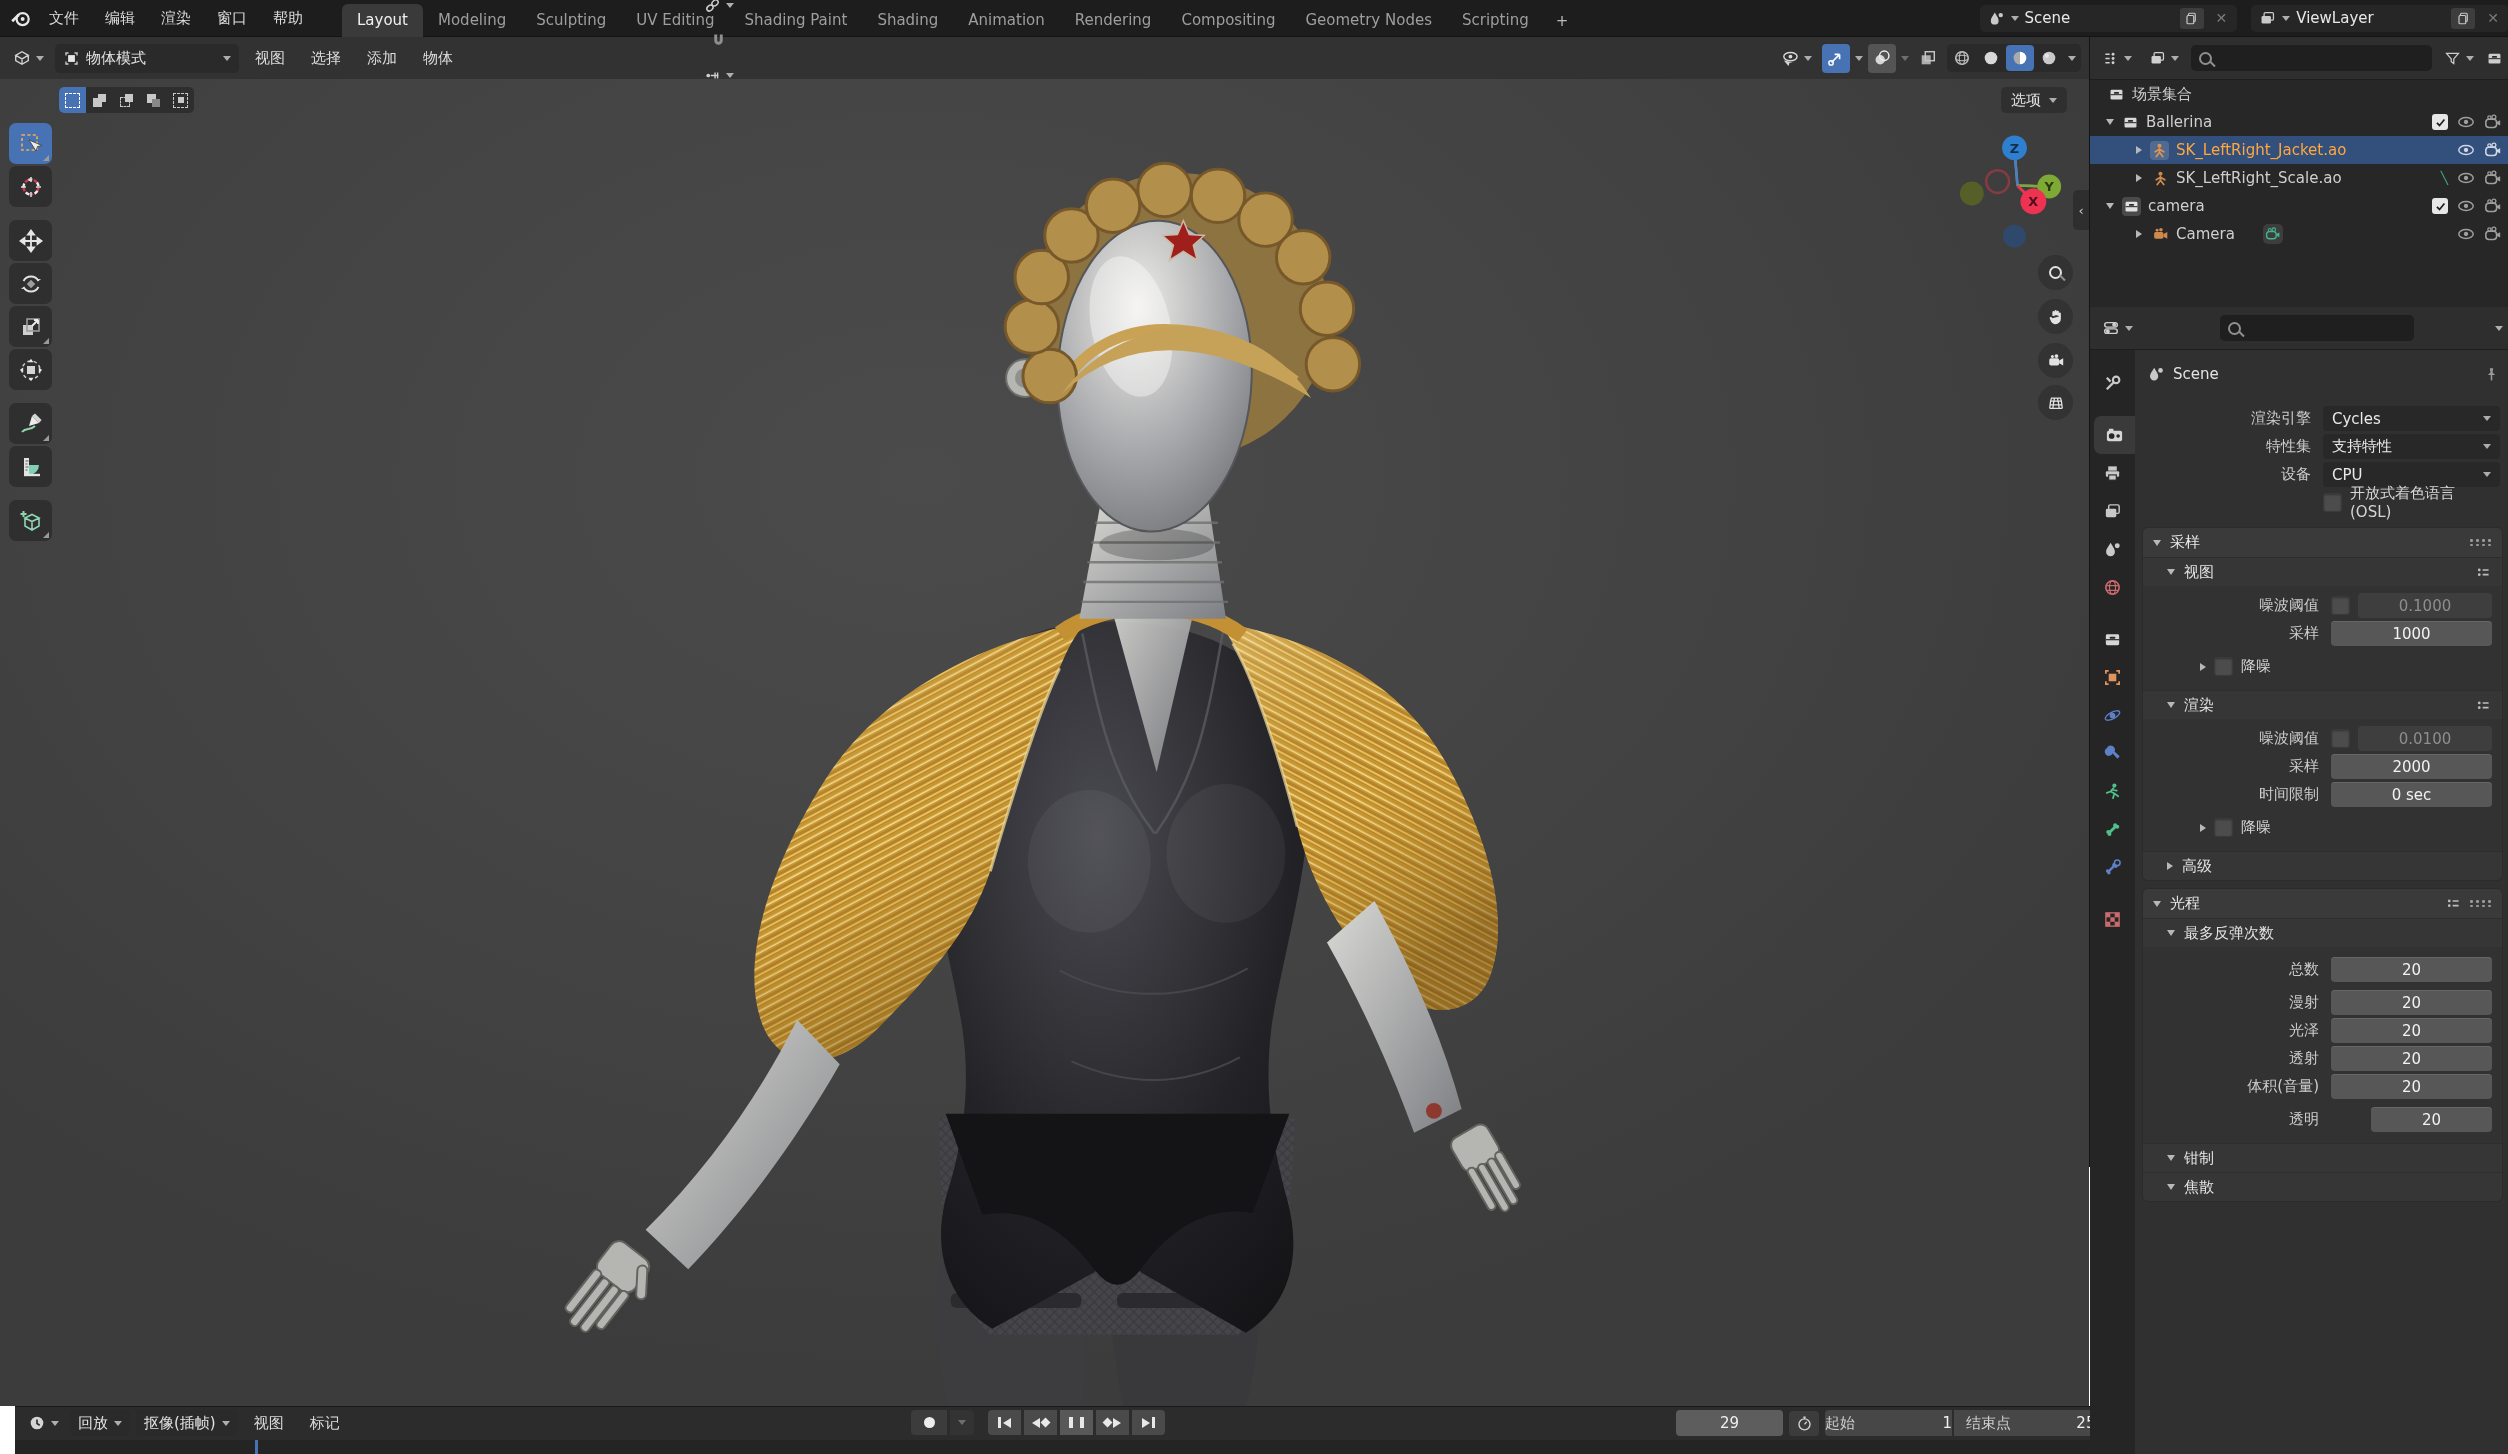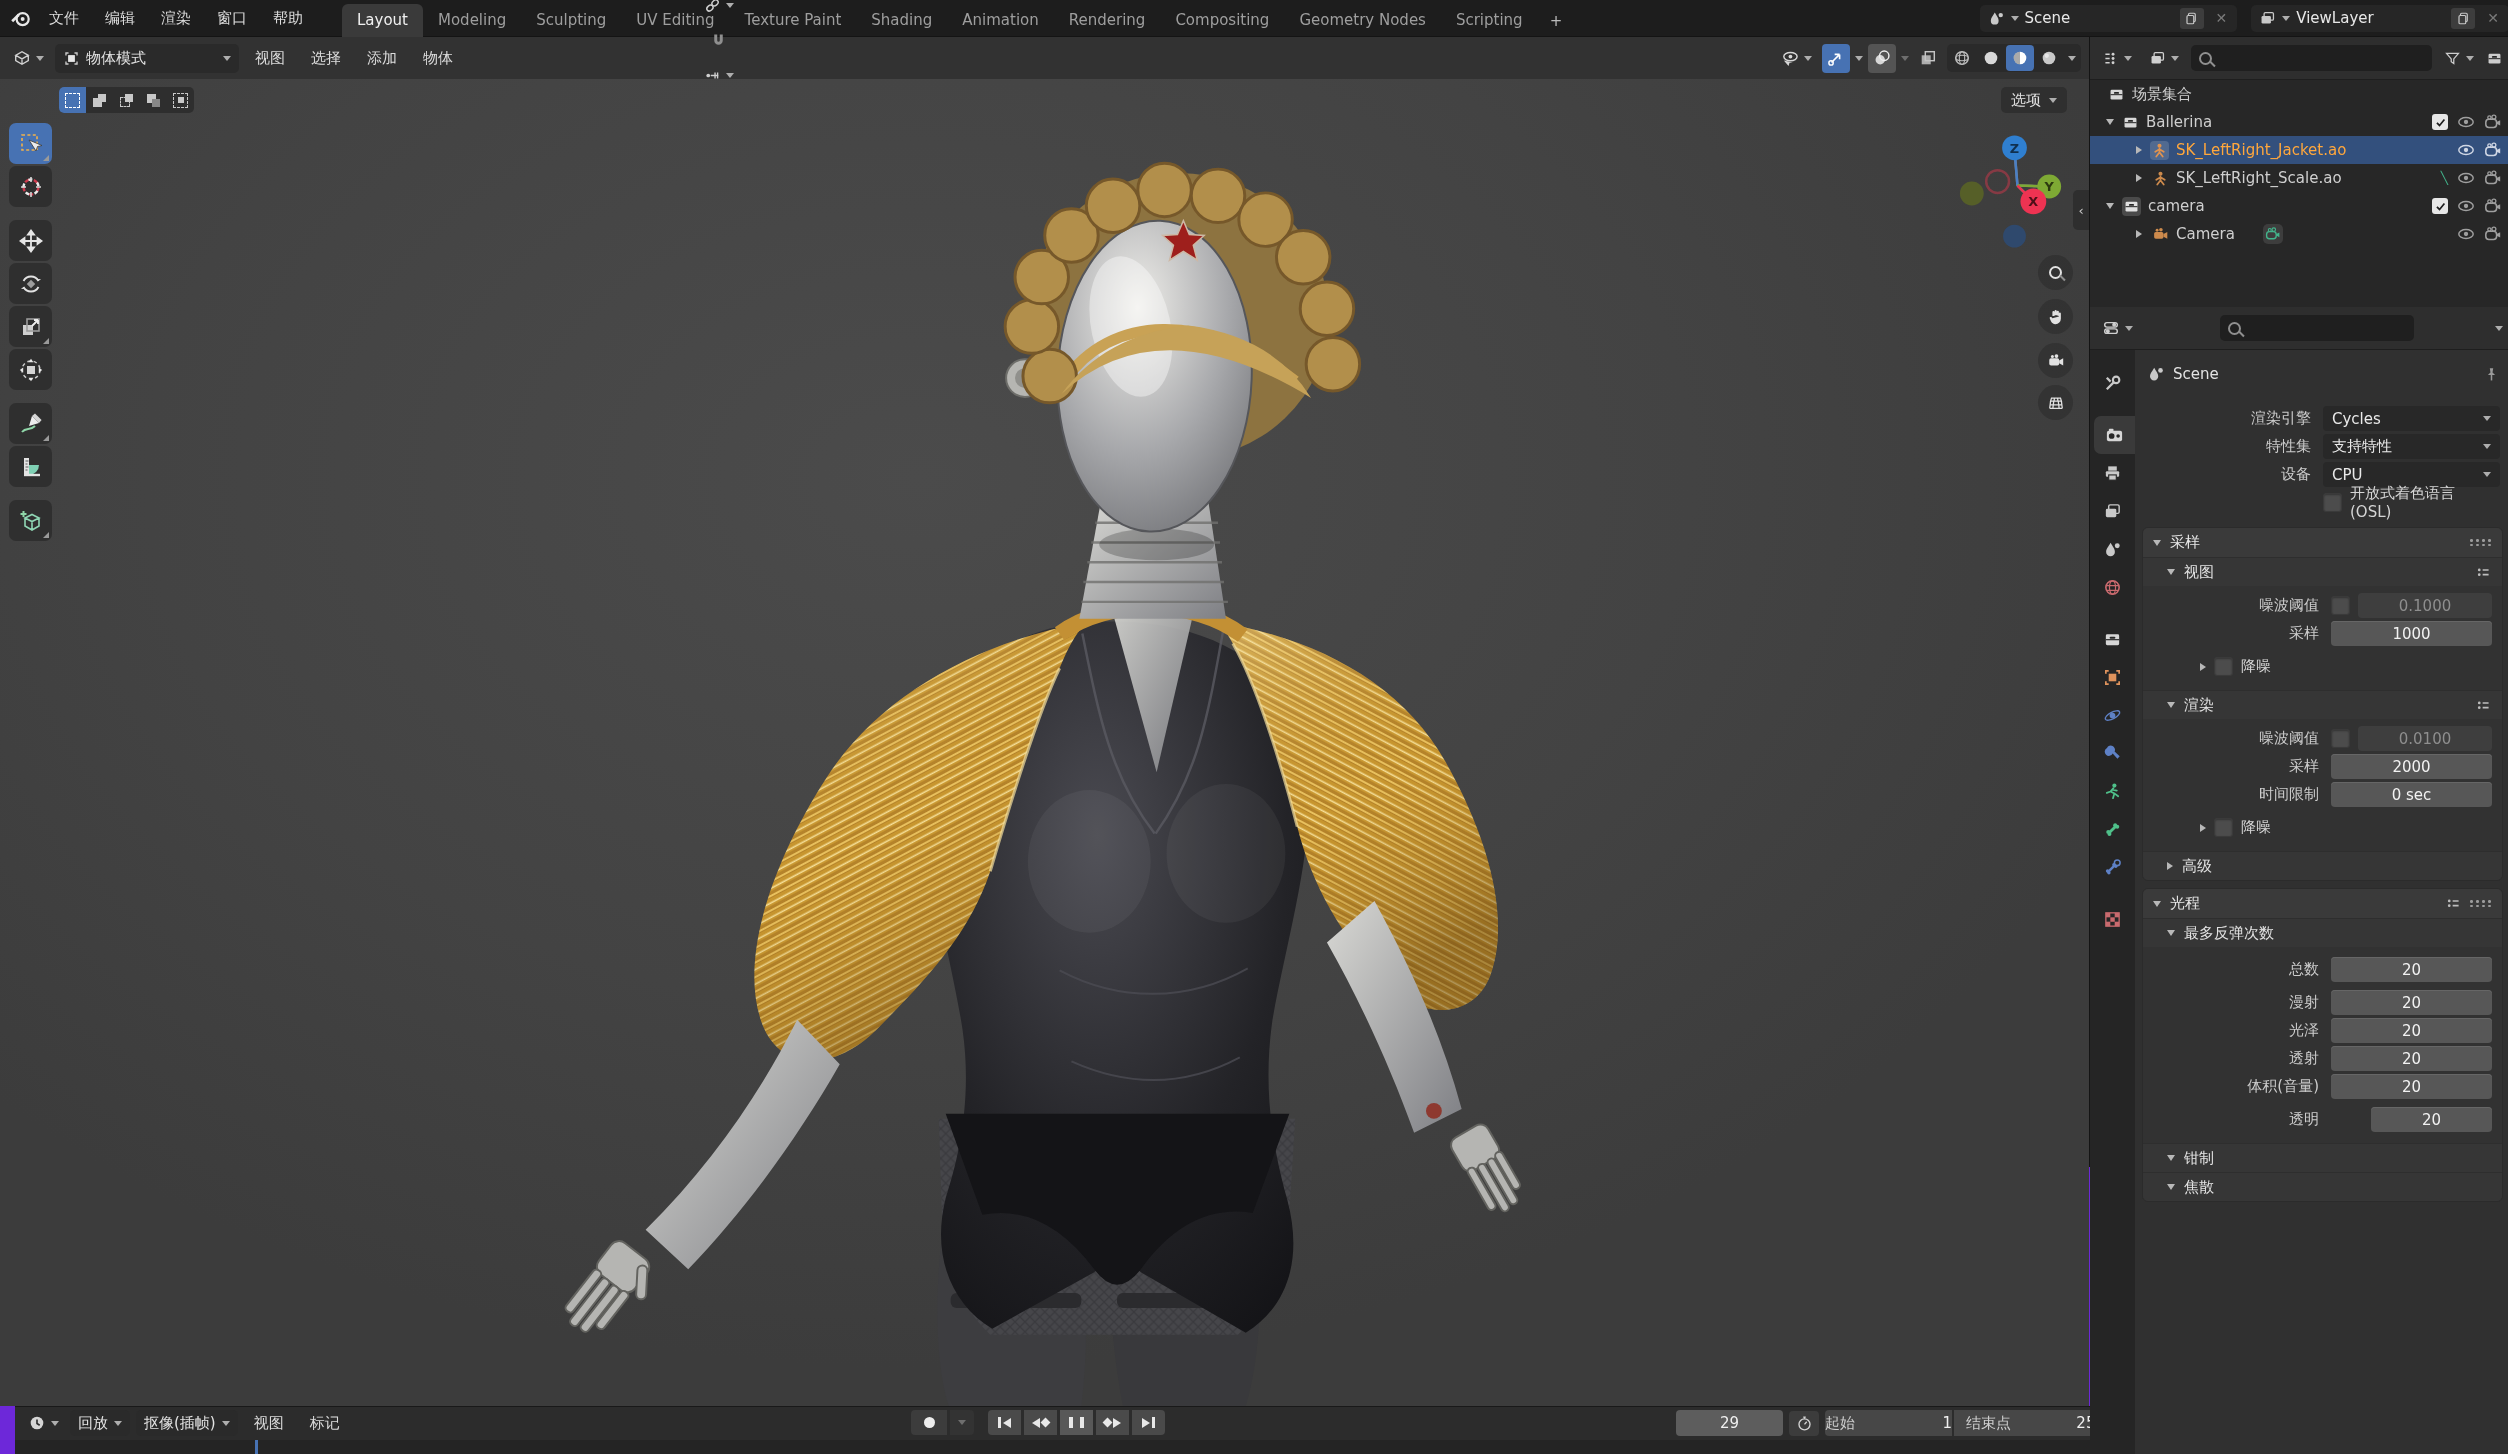--- a/index.html
+++ b/index.html
@@ -1,16 +1,16 @@
 <!DOCTYPE html>
 <html><head>
 <meta charset="utf-8">
 <style>
   html,body{margin:0;padding:0;background:#000;}
-  #app{position:relative;width:2509px;height:1454px;overflow:hidden;background:#6d28d9;
+  #app{position:relative;width:2509px;height:1454px;overflow:hidden;background:#ffffff;
        font-family:"DejaVu Sans","Liberation Sans",sans-serif;font-size:15px;color:#d6d6d6;}
   .chev{width:0;height:0;border-left:4px solid transparent;border-right:4px solid transparent;border-top:5px solid #aeaeae;display:inline-block;flex:none;}
   .chev.dim{border-top-color:#6e6e6e;}
   .ic{display:block;flex:none;}
   
   #topbar{position:absolute;left:0;top:0;width:2509px;height:37px;background:#1d1d1d;display:flex;align-items:center;border-bottom:1px solid #141414;box-sizing:border-box;}
   .tb-menu{padding:0 13px;color:#dcdcdc;line-height:36px;cursor:default;}
   .ws-tabs{display:flex;align-items:flex-end;height:37px;margin-left:26px;}
   .ws-tab{padding:7px 15px 8px 15px;color:#9e9e9e;border-radius:6px 6px 0 0;}
   .ws-tab.active{background:#3a3a3a;color:#f1f1f1;}
@@ -304,21 +304,21 @@
     <span class="tb-menu">文件</span>
     <span class="tb-menu">编辑</span>
     <span class="tb-menu">渲染</span>
     <span class="tb-menu">窗口</span>
     <span class="tb-menu">帮助</span>
     <div class="ws-tabs">
       <span class="ws-tab active">Layout</span>
       <span class="ws-tab">Modeling</span>
       <span class="ws-tab">Sculpting</span>
       <span class="ws-tab">UV Editing</span>
-      <span class="ws-tab">Texture Paint</span>
+      <span class="ws-tab">Shading Paint</span>
       <span class="ws-tab">Shading</span>
       <span class="ws-tab">Animation</span>
       <span class="ws-tab">Rendering</span>
       <span class="ws-tab">Compositing</span>
       <span class="ws-tab">Geometry Nodes</span>
       <span class="ws-tab">Scripting</span>
       <span class="ws-add">+</span>
     </div>
     <div style="margin-left:auto;display:flex;align-items:center;">
       <div class="idblock">

